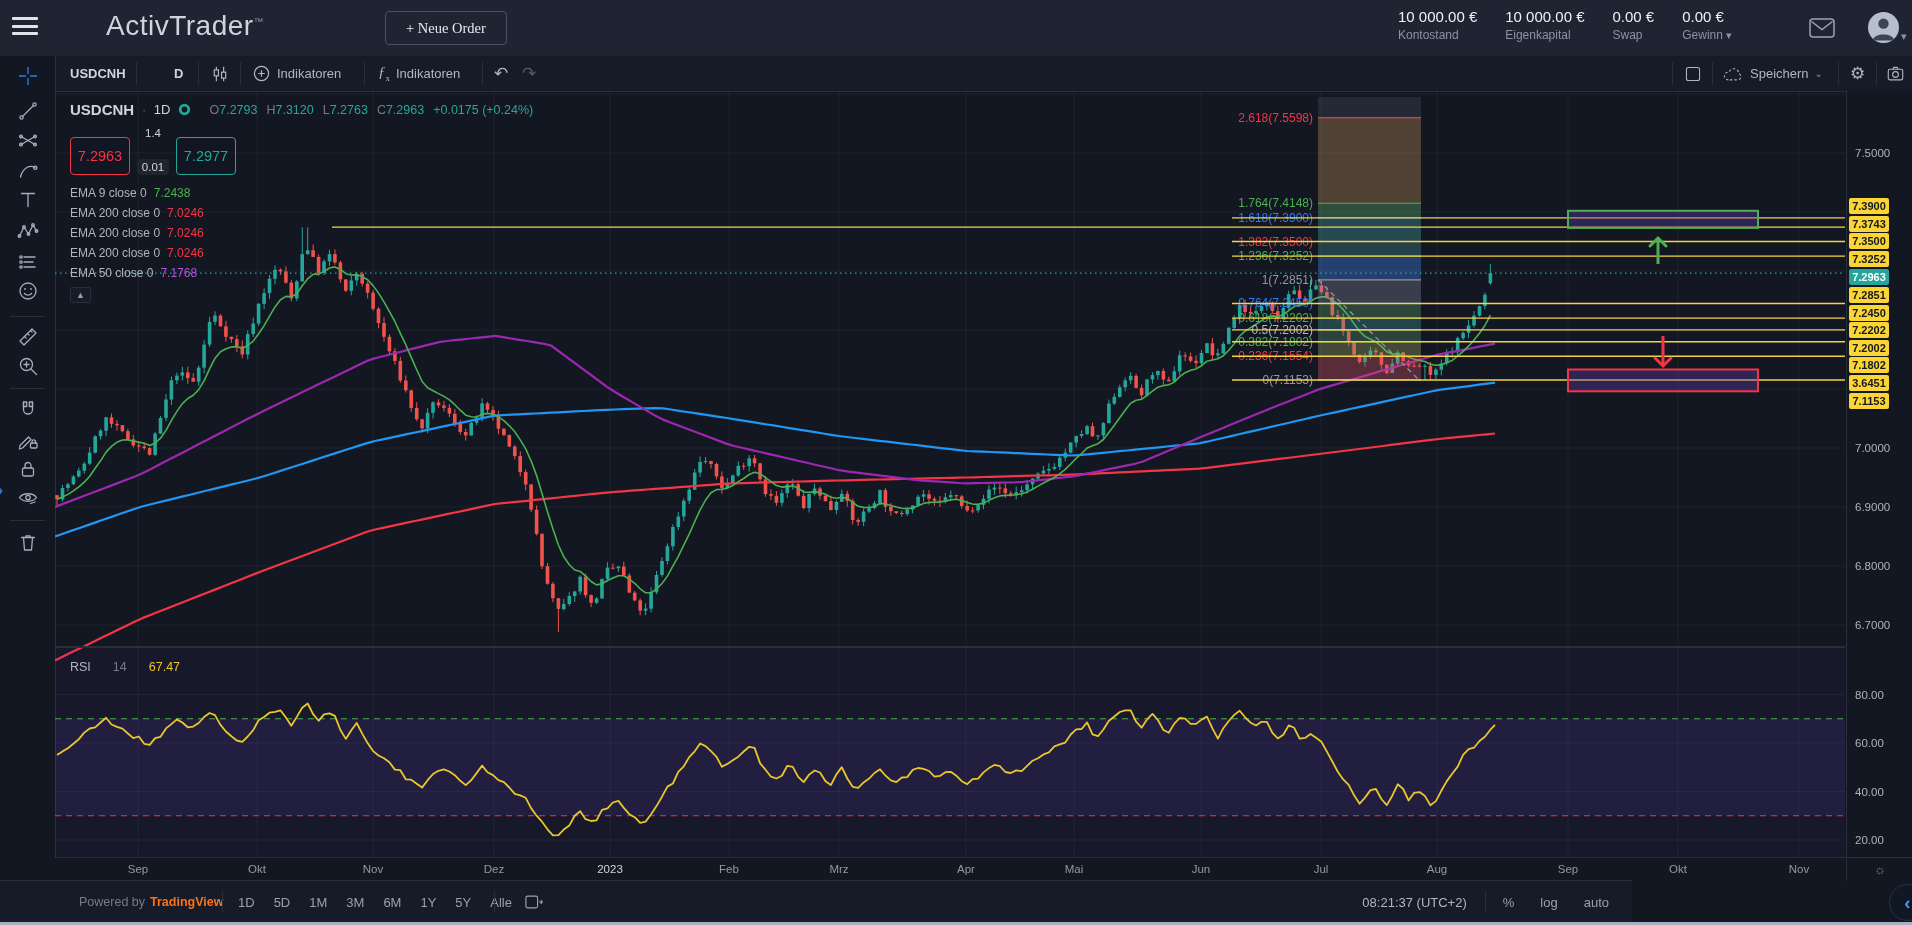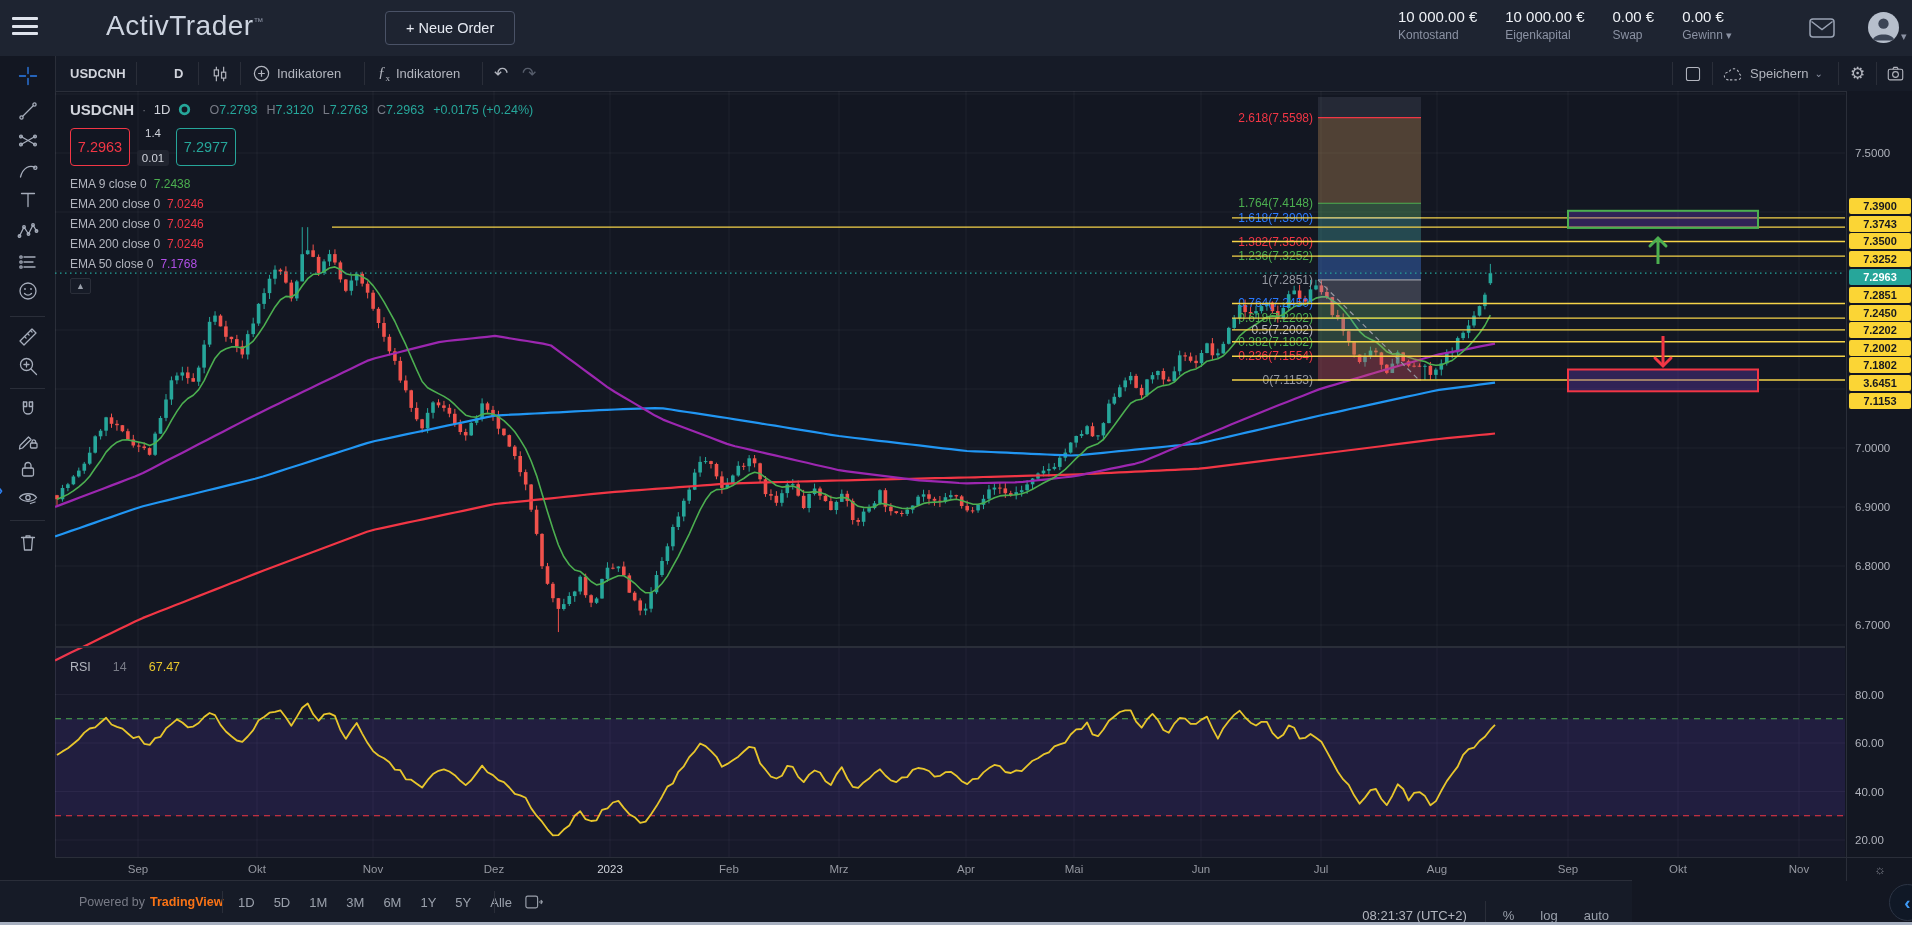--- a/index.html
+++ b/index.html
@@ -5,21 +5,21 @@
   html,body{margin:0;padding:0;width:1912px;height:925px;overflow:hidden;background:#131722;
     font-family:"Liberation Sans",sans-serif;-webkit-font-smoothing:antialiased;}
   .app{position:relative;width:1912px;height:925px;background:#131722;}
   
   .topbar{position:absolute;left:0;top:0;width:1912px;height:56px;background:#1e2431;border-bottom:1px solid #2a2e39;}
   .hamburger{position:absolute;left:12px;top:17px;width:26px;height:22px;cursor:pointer;}
   .hamburger i{display:block;height:3px;background:#dfe3ec;border-radius:1px;margin-bottom:4.5px;}
   .brand{position:absolute;left:106px;top:10px;font-size:28px;font-weight:300;color:#cdd4e0;letter-spacing:.5px;}
   .brand sup{font-size:10px;color:#8b92a3;}
   .neworder{position:absolute;left:385px;top:11px;height:34px;padding:0 20px;background:transparent;
-    border:1px solid #4a5266;border-radius:4px;color:#e6eaf2;font-size:14.5px;line-height:32px;cursor:pointer;}
+    border:1px solid #4a5266;border-radius:4px;color:#e6eaf2;font-size:14.5px;line-height:32px;cursor:pointer;font-family:Liberation Serif, serif;}
   .stats{position:absolute;left:1398px;top:8px;display:flex;gap:28px;}
   .stat .v{font-size:15px;color:#eef1f6;}
   .stat .l{font-size:12px;color:#8b92a3;margin-top:3px;}
   .stat .l .caret{font-size:11px;color:#8b92a3;margin-left:3px;}
   .topicon{position:absolute;color:#9aa3b4;}
   .avatar{position:absolute;left:1868px;top:12px;width:31px;height:31px;border-radius:50%;background:#b7bfcc;overflow:hidden;cursor:pointer;}
   .av-caret{position:absolute;left:1901px;top:30px;color:#8b92a3;font-size:11px;}
   
   .toolbar{position:absolute;left:0;top:56px;width:1912px;height:35px;background:#161b27;border-bottom:1px solid #2a2e39;}
   .tb-item{position:absolute;top:0;height:35px;display:flex;align-items:center;color:#b2b5be;font-size:13px;cursor:pointer;}
@@ -43,34 +43,34 @@
   .lrow1 .dot-sep{color:#787b86;font-size:11px;}
   .ohlc{display:flex;gap:9px;margin-left:10px;font-size:12.5px;}
   .ohlc .k{color:#787b86;}
   .ohlc .v{color:#26a69a;}
   .quote{display:flex;align-items:flex-end;gap:5px;margin-top:9px;}
   .qbox{width:58px;height:36px;border-radius:4px;border:1px solid;display:flex;align-items:center;justify-content:center;
     font-size:14.5px;background:rgba(19,23,34,.7);cursor:pointer;}
   .qbox.sell{border-color:#f23645;color:#f23645;}
   .qbox.buy{border-color:#26a69a;color:#26a69a;}
   .spread{display:flex;flex-direction:column;align-items:center;width:36px;}
-  .spread .t{font-size:11.5px;color:#d1d4dc;margin-bottom:11px;}
+  .spread .t{font-size:11.5px;color:#d1d4dc;margin-bottom:20px;}
   .spread .b{font-size:11.5px;color:#d1d4dc;background:#20242f;border-radius:3px;padding:2px 5px;}
   .ind-rows{margin-top:8px;}
   .ind-row{height:20px;display:flex;align-items:center;font-size:12px;cursor:pointer;}
   .ind-row .nm{color:#b2b5be;margin-right:7px;}
   .collapse-btn{margin-top:4px;width:19px;height:14px;border:1px solid #2a2e39;border-radius:2px;color:#9aa0ab;
     font-size:9px;display:flex;align-items:center;justify-content:center;background:#161b27;cursor:pointer;}
   .rsi-legend{position:absolute;left:70px;top:660px;z-index:5;display:flex;gap:22px;font-size:12.5px;align-items:center;}
   .rsi-legend .nm{color:#b2b5be;}
   .rsi-legend .prm{color:#787b86;}
   
   .price-axis{position:absolute;left:1846px;top:91px;width:66px;height:766px;background:#131722;border-left:1px solid #2a2e39;z-index:4;}
   .pa-label{position:absolute;left:8px;transform:translateY(-50%);font-size:11.5px;color:#b0b3bc;}
-  .pbadge{position:absolute;left:2px;width:62px;height:16px;border-radius:2px;background:#fbd535;color:#16181f;
+  .pbadge{position:absolute;left:2px;width:40px;height:16px;border-radius:2px;background:#fbd535;color:#16181f;
     font-size:11px;font-weight:700;display:flex;align-items:center;justify-content:center;}
   .pbadge.current{background:#26a69a;color:#fff;}
   .time-axis{position:absolute;left:55px;top:857px;width:1791px;height:23px;background:#131722;border-top:1px solid #2a2e39;z-index:4;}
   .ta-label{position:absolute;top:5px;transform:translateX(-50%);font-size:11.5px;color:#9598a1;}
   .ta-label.em{color:#d1d4dc;}
   .axis-corner{position:absolute;left:1846px;top:857px;width:66px;height:23px;background:#131722;border-left:1px solid #2a2e39;border-top:1px solid #2a2e39;z-index:4;color:#787b86;display:flex;align-items:center;justify-content:center;}
   
   .bottombar{position:absolute;left:0;top:880px;width:1632px;height:42px;background:#161b27;border-top:1px solid #2a2e39;z-index:6;}
   .bb-left{position:absolute;left:79px;top:0;height:42px;display:flex;align-items:center;font-size:12.5px;color:#787b86;}
   .bb-left .tv{color:#f97316;font-weight:700;margin-left:5px;cursor:pointer;}
@@ -1044,21 +1044,21 @@
         <span class="tf">5Y</span>
         <span class="tf">Alle</span>
       </div>
     <div class="bb-sep" style="left:494px"></div>
     <div class="cal-ico" style="position:absolute;left:508px;top:12px;">
       <svg class="glyph" width="20" height="18" viewBox="0 0 22 20" fill="none" stroke="currentColor" stroke-width="1.3">
           <rect x="2" y="3.5" width="13" height="13" rx="2"></rect>
           <path d="M16.5 10h4m0 0l-2-2m2 2l-2 2"></path>
         </svg>
     </div>
-    <div class="bb-right" style="margin-right:10px;align-items:flex-end;">
+    <div class="bb-right" style="margin-right:10px;">
       <span class="clock">08:21:37 (UTC+2)</span>
       <div class="bb-sep" style="position:static;margin-right:4px;"></div>
       <span class="bb-opt">%</span>
       <span class="bb-opt">log</span>
       <span class="bb-opt">auto</span>
     </div>
   </div>
   <div class="collapse-circle">‹</div>
   <div class="bottom-strip"></div>
 </div>

